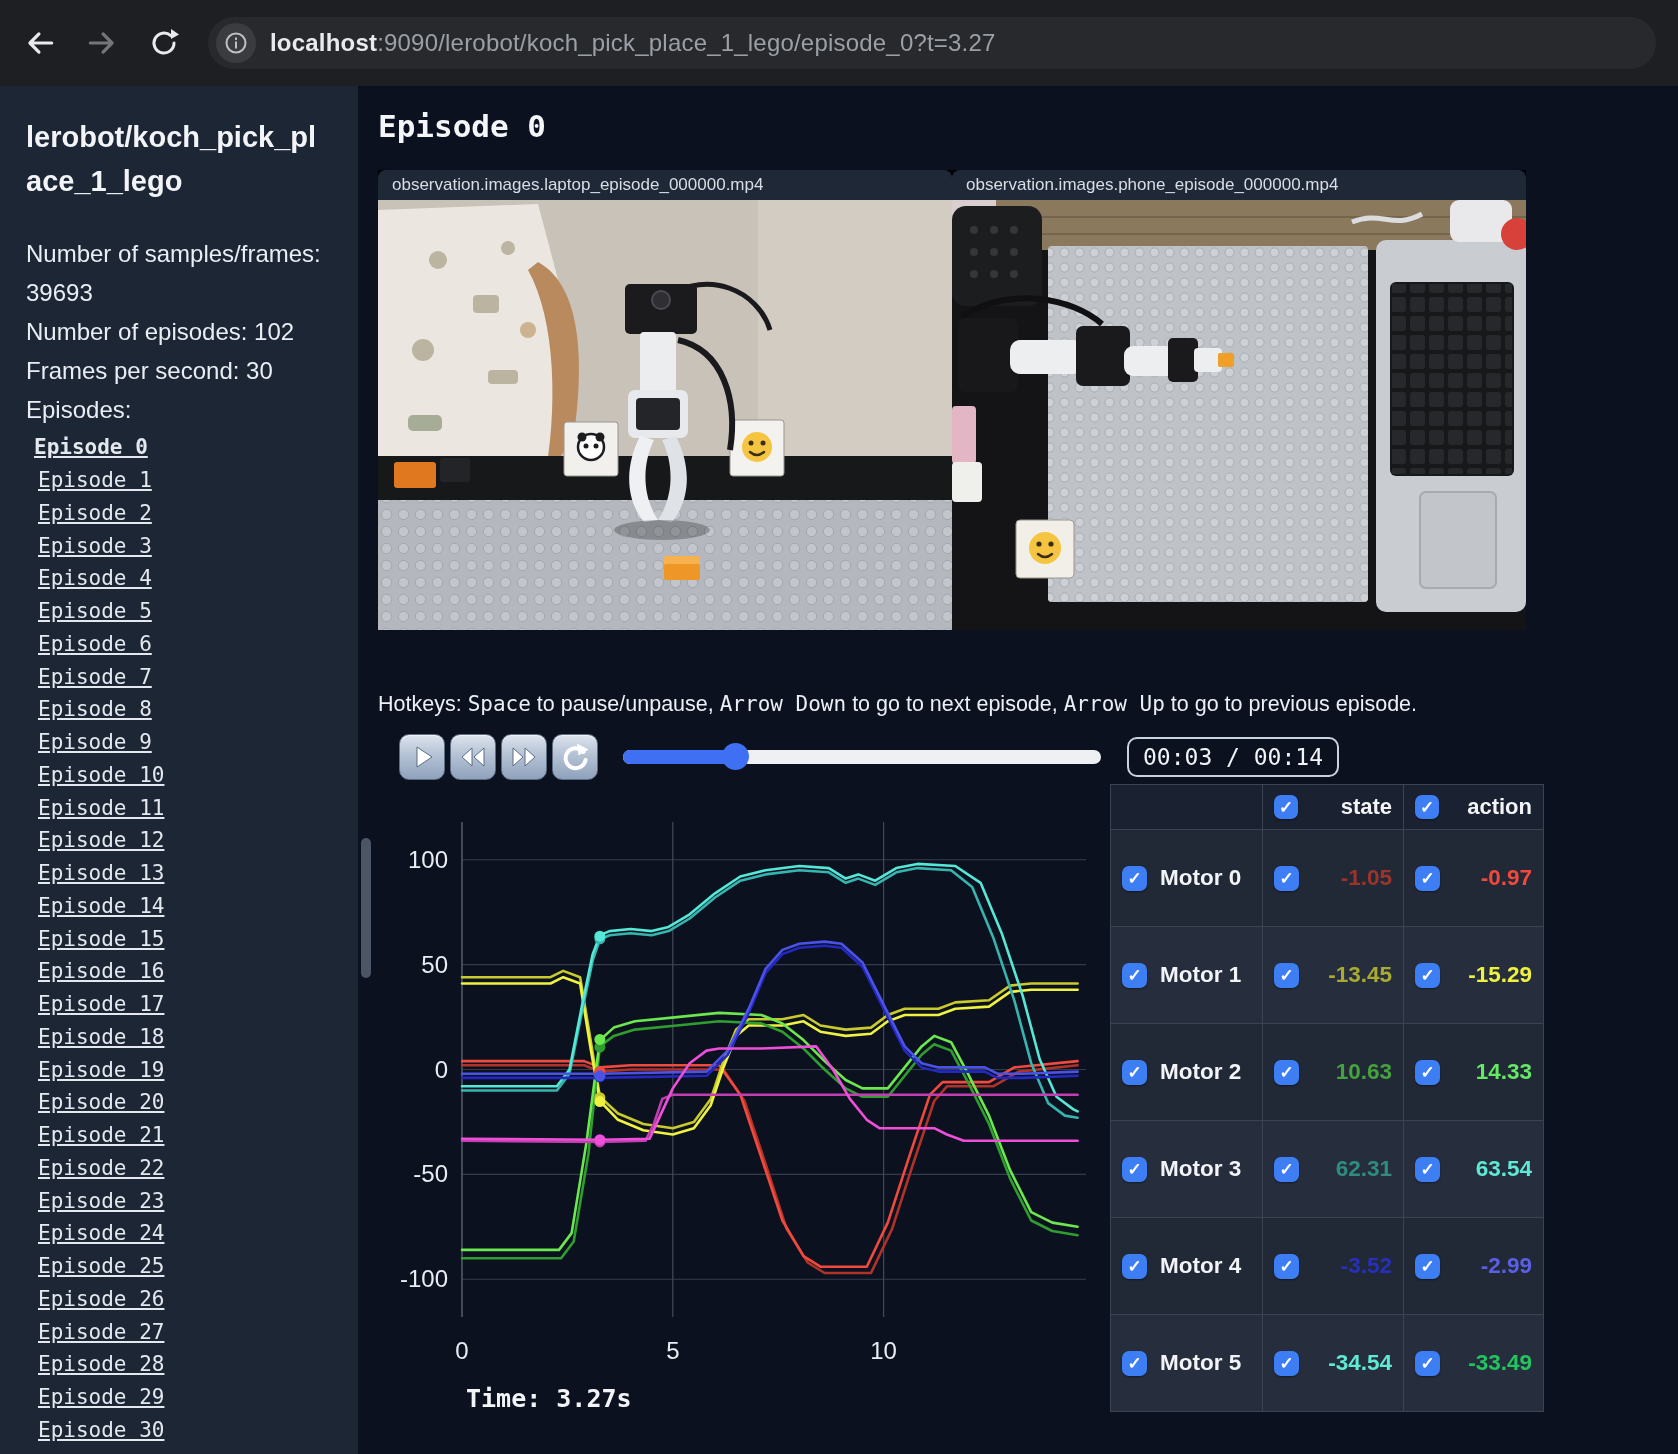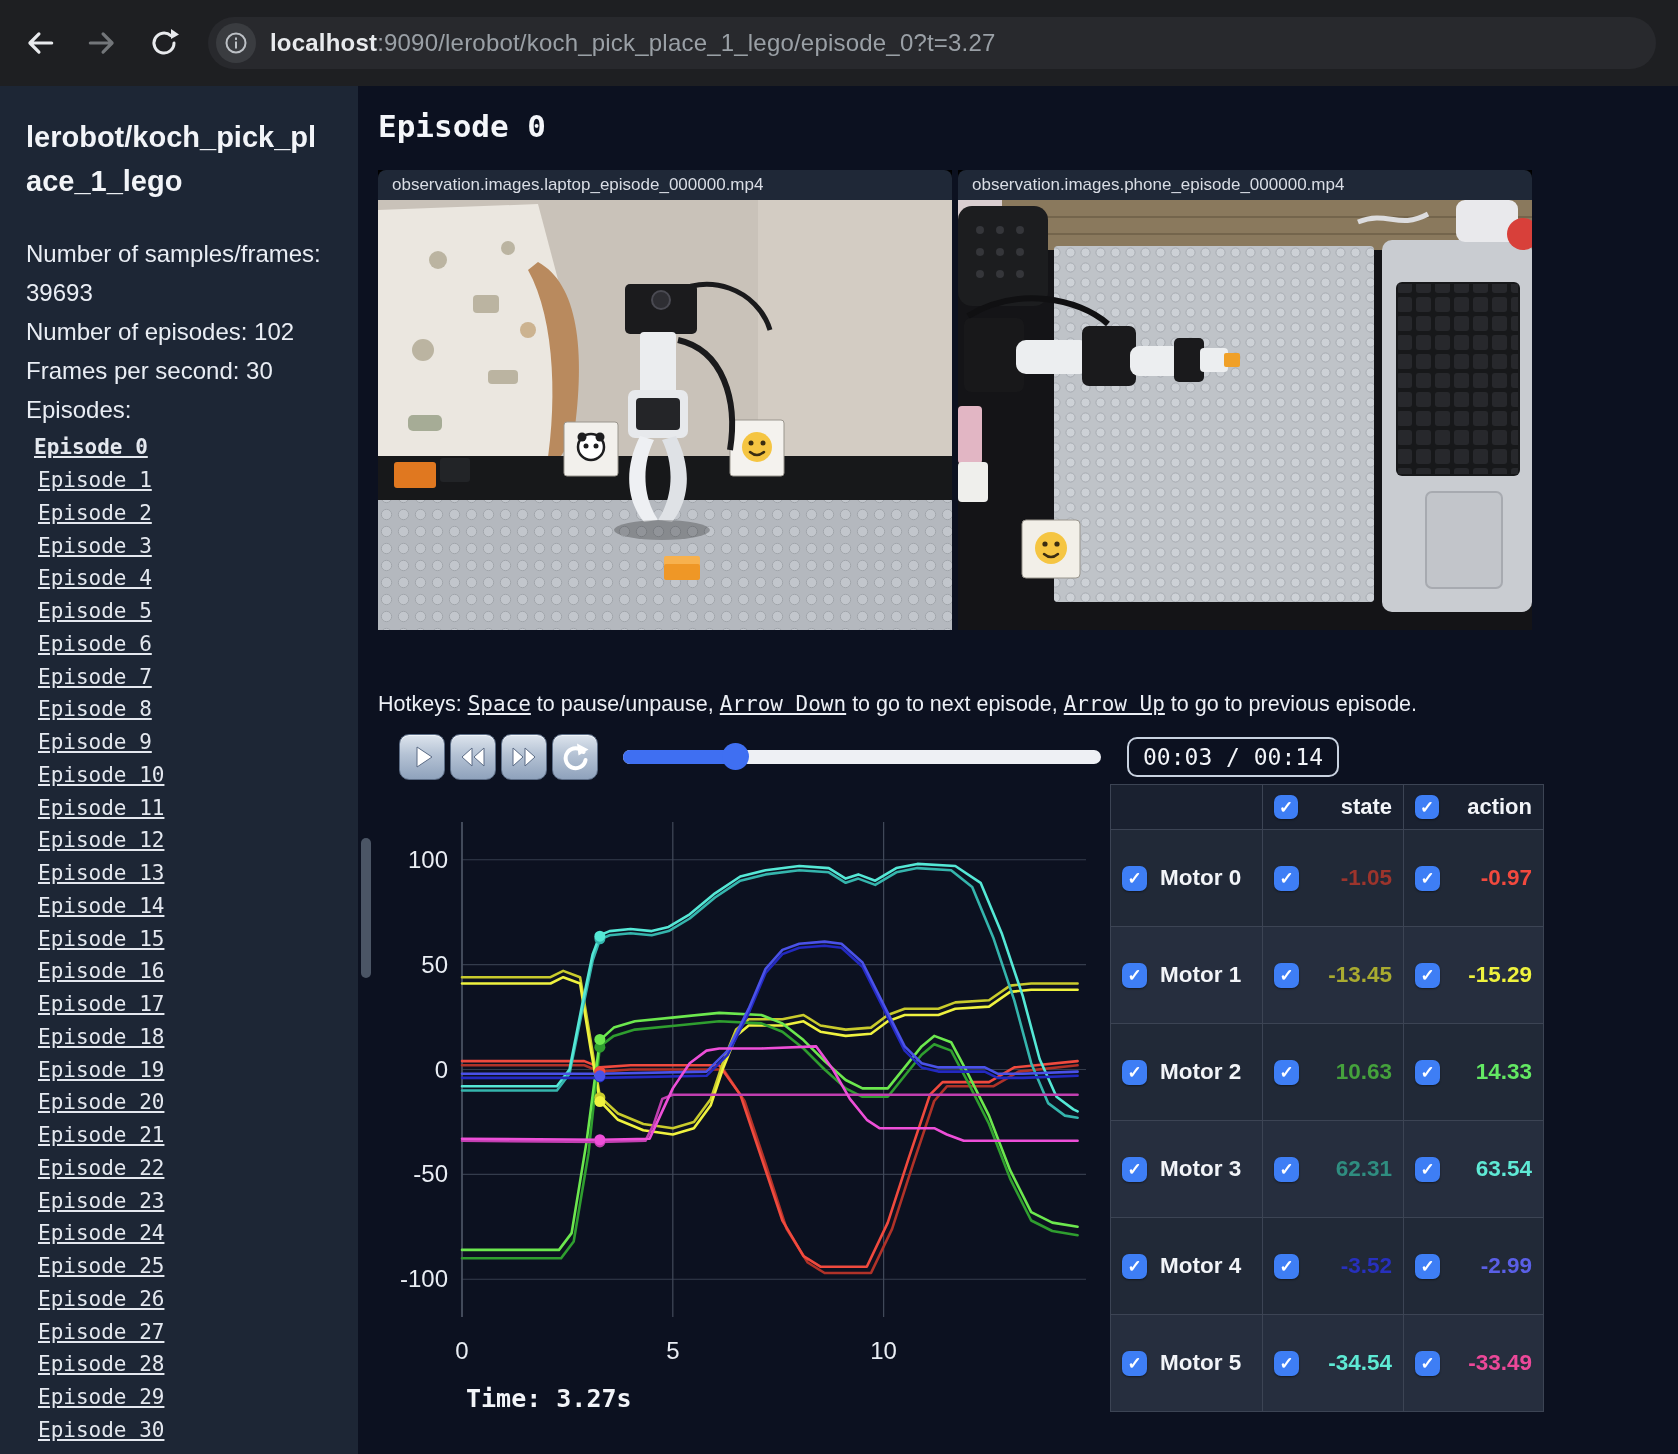--- a/index.html
+++ b/index.html
@@ -28,27 +28,27 @@
   .ds-title{font-size:29px;font-weight:bold;line-height:1.5;word-break:break-all;color:#f2f4f8;margin-bottom:32px;}
   .ds-info{font-size:24px;line-height:1.62;color:#e9edf4;width:300px;}
   .ep-list{margin-top:2px;}
   .ep-link{display:block;font-family:var(--mono);font-size:21px;line-height:1.56;color:#e4e8ef;text-decoration:underline;margin-left:12px;cursor:pointer;}
   .ep-link.active{font-weight:bold;margin-left:8px;}
 
   
   .main{flex:1;padding:22px 0 0 20px;position:relative;}
   .page-title{font-family:var(--mono);font-weight:bold;font-size:31px;color:#f4f6fa;margin-bottom:26px;}
 
-  .videos{display:flex;gap:6px;margin-top:12px;}
+  .videos{display:flex;margin-top:12px;}
   .video-card{width:574px;background:#000;}
   .video-label{height:30px;background:#1f2837;border-radius:8px 8px 0 0;display:flex;align-items:center;padding:0 14px;font-size:17px;color:#d9dde5;white-space:nowrap;overflow:hidden;}
   .video-scene{display:block;}
 
   .hotkeys{margin-top:62px;font-size:21.5px;color:#eceff5;}
-  .hk-key{font-family:var(--mono);font-size:21px;text-decoration:underline;}
+  .hk-key{font-family:var(--mono);font-size:21px;}
 
   .controls{margin-top:17px;display:flex;align-items:center;padding-left:21px;}
   .ctrl-btn{width:46px;height:46px;border-radius:10px;border:1px solid #5c6d86;background:linear-gradient(180deg,#dde4ed 0%,#b4c2d4 45%,#8fa2bc 100%);display:flex;align-items:center;justify-content:center;margin-right:5px;cursor:pointer;box-shadow:inset 0 1px 0 rgba(255,255,255,.6);}
   .slider{position:relative;width:478px;height:14px;border-radius:7px;background:#eef0f4;margin:0 26px 0 20px;cursor:pointer;}
   .slider-fill{position:absolute;left:0;top:0;height:14px;border-radius:7px;background:#3f6ff2;}
   .slider-thumb{position:absolute;top:-7px;width:27px;height:27px;border-radius:50%;background:#3f6ff2;cursor:grab;}
   .timebox{font-family:var(--mono);font-size:23px;color:#f2f4f8;border:2px solid #c9d2e0;border-radius:10px;padding:5px 14px;white-space:nowrap;}
 
   .bottomrow{margin-top:4px;display:flex;align-items:flex-start;}
 
@@ -443,19 +443,19 @@
             <div class="mcell">
               <span class="cb">✓</span>
               <span>Motor 5</span>
             </div>
             <div class="vcell">
               <span class="cb">✓</span>
               <span style="color:#5eead4">-34.54</span>
             </div>
             <div class="vcell">
               <span class="cb">✓</span>
-              <span style="color:#ec4899">-33.49</span>
+              <span style="color:#22c55e">-33.49</span>
             </div>
           </div>
         </div>
     </div>
   </main>
 </div>
 
 </body></html>

